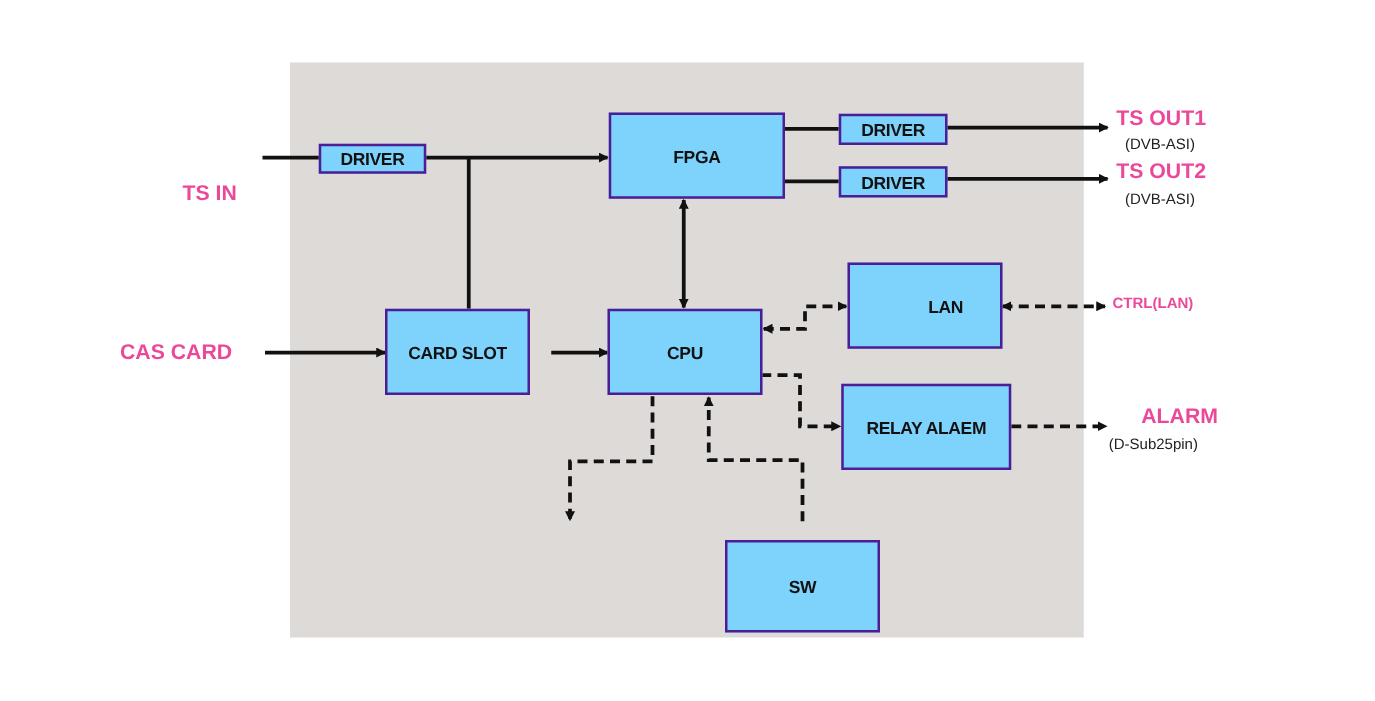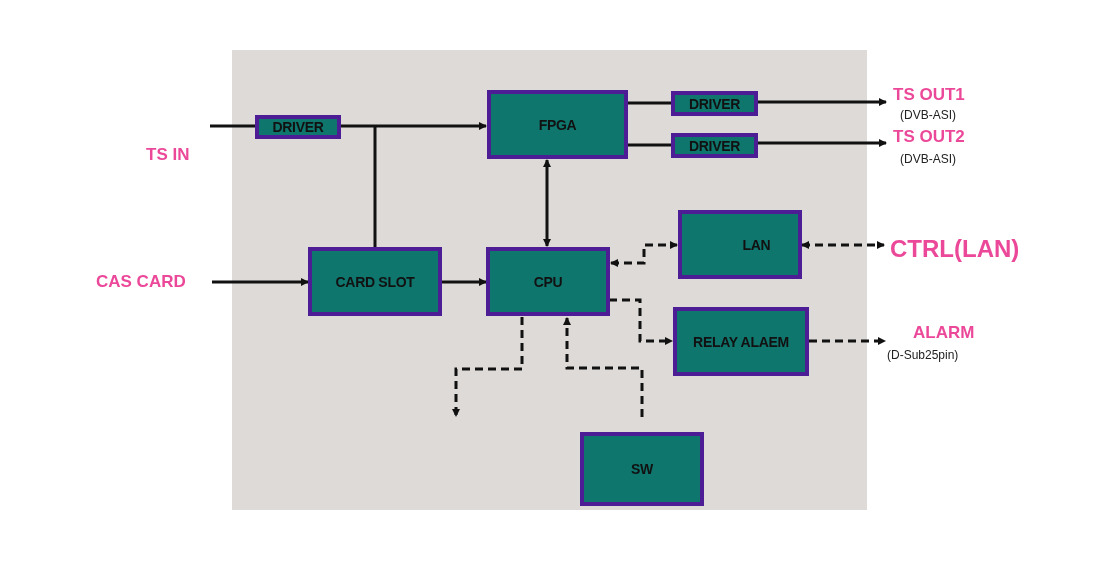--- a/index.html
+++ b/index.html
@@ -1,20 +1,20 @@
 <!DOCTYPE html>
 <html><head>
 <meta charset="utf-8">
 <style>
   html, body { margin:0; padding:0; background:#ffffff; }
   body { width:1100px; height:561px; position:relative; overflow:hidden;
          font-family: "Liberation Sans", sans-serif; }
   #stage { position:absolute; left:0; top:0; width:1100px; height:561px; }
   .bg { position:absolute; left:232px; top:50px; width:635px; height:460px; background:#dedad8; }
-  .box { position:absolute; background:#0f766e; border:4px solid #4c1d95; box-sizing:border-box;
+  .box { position:absolute; background:#7dd3fc; border:2px solid #4c1d95; box-sizing:border-box;
          display:flex; align-items:center; justify-content:center;
          font-weight:bold; font-size:14px; color:#111; letter-spacing:-0.3px; }
   .ext { position:absolute; font-weight:bold; color:#ec4899; white-space:nowrap; }
   .sub { position:absolute; font-size:12px; color:#222; white-space:nowrap; }
   svg { position:absolute; left:0; top:0; }
 </style>
 </head>
 <body>
 
 <div id="stage">
@@ -61,26 +61,26 @@
       <polyline points="642,417 642,368 567,368 567,318" marker-end="url(#ah)"></polyline>
     </g>
   </svg>
 
   <div class="ext" style="left:146px;top:117px;font-size:17px;margin-top:28px;">TS IN</div>
   <div class="ext" style="left:96px;top:272px;font-size:17px;">CAS CARD</div>
   <div class="ext" style="left:893px;top:85px;font-size:17px;">TS OUT1</div>
   <div class="sub" style="left:900px;top:108px;">(DVB-ASI)</div>
   <div class="ext" style="left:893px;top:127px;font-size:17px;">TS OUT2</div>
   <div class="sub" style="left:900px;top:152px;">(DVB-ASI)</div>
-  <div class="ext" style="left:890px;top:235px;font-size:24px;">CTRL(LAN)</div>
+  <div class="ext" style="left:890px;top:235px;font-size:12px;">CTRL(LAN)</div>
   <div class="ext" style="left:897px;top:323px;font-size:17px;margin-left:16px;">ALARM</div>
   <div class="sub" style="left:887px;top:348px;">(D-Sub25pin)</div>
 
   <div class="box" style="left:255px;top:115px;width:86px;height:24px;">DRIVER</div>
   <div class="box" style="left:487px;top:90px;width:141px;height:69px;">FPGA</div>
   <div class="box" style="left:671px;top:91px;width:87px;height:25px;">DRIVER</div>
   <div class="box" style="left:671px;top:133px;width:87px;height:25px;">DRIVER</div>
-  <div class="box" style="left:308px;top:247px;width:134px;height:69px;">CARD SLOT</div>
+  <div class="box" style="left:308px;top:247px;width:116px;height:69px;">CARD SLOT</div>
   <div class="box" style="left:486px;top:247px;width:124px;height:69px;">CPU</div>
   <div class="box" style="left:678px;top:210px;width:124px;height:69px;padding-left:33px;">LAN</div>
   <div class="box" style="left:673px;top:307px;width:136px;height:69px;">RELAY ALAEM</div>
   <div class="box" style="left:580px;top:432px;width:124px;height:74px;">SW</div>
 </div>
 
 </body></html>

